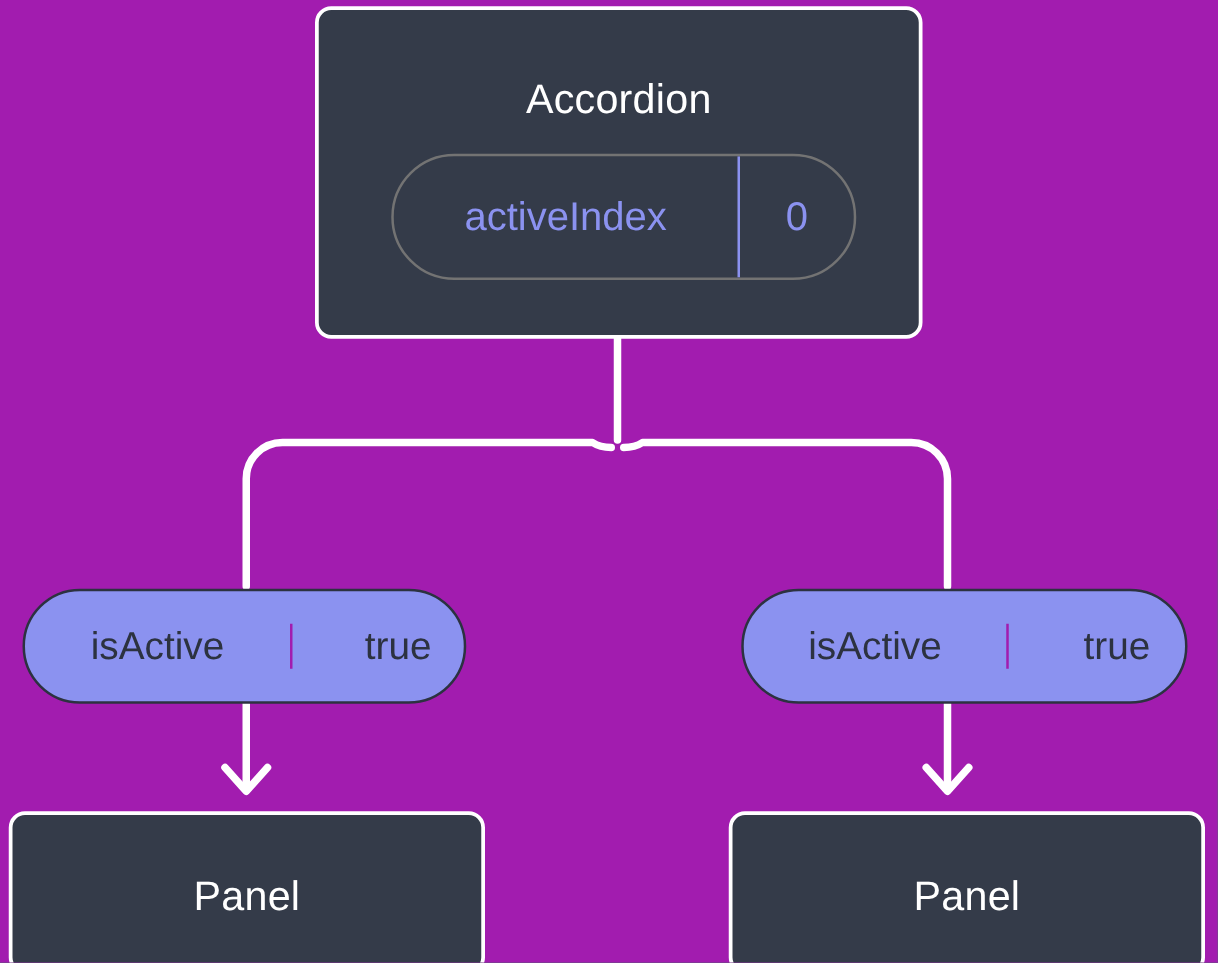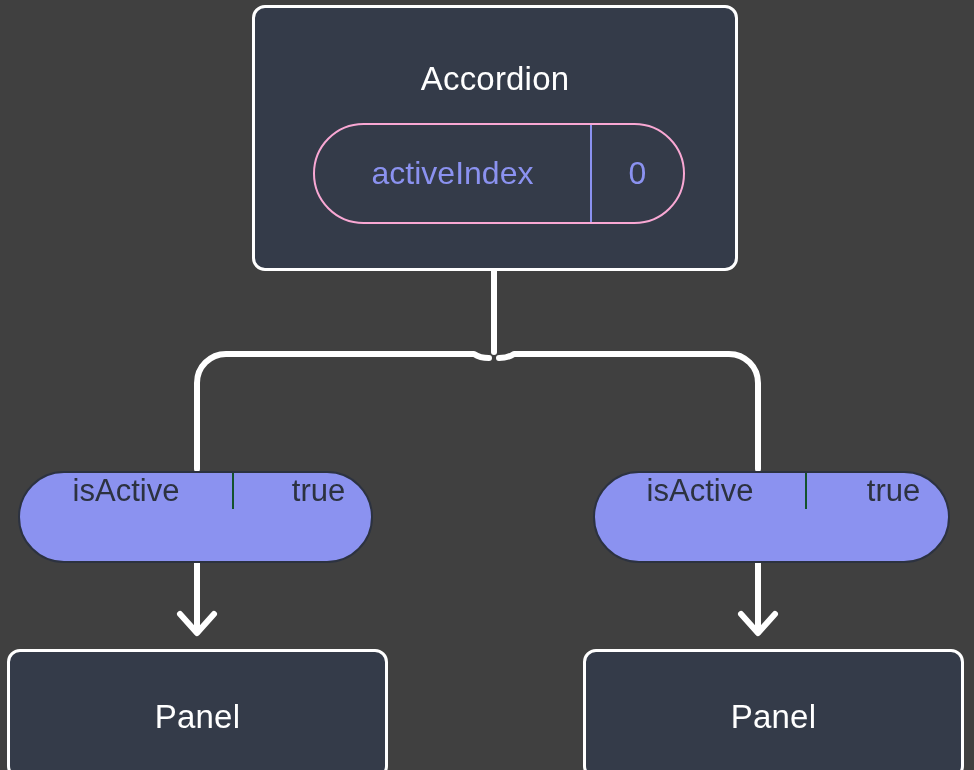--- a/index.html
+++ b/index.html
@@ -11,21 +11,21 @@
     width: 974px;
     height: 770px;
     overflow: hidden;
     font-family: "Liberation Sans", sans-serif;
     background: #4d6570;
   }
   #stage {
     position: relative;
     width: 974px;
     height: 770px;
-    background: #404040;
+    background: #a21caf;
   }
 
   
   #wires {
     position: absolute;
     left: 0;
     top: 0;
     width: 974px;
     height: 770px;
     pointer-events: none;
@@ -72,21 +72,21 @@
   .panel-title {
     top: 46px;
   }
 
   
   .pill-outline {
     position: absolute;
     box-sizing: border-box;
     display: flex;
     align-items: stretch;
-    border: 2px solid #f9a8d4;
+    border: 2px solid #737373;
     border-radius: 999px;
     background: transparent;
     overflow: hidden;
   }
   #activeindex-pill {
     left: 58px;
     top: 115px;
     width: 372px;
     height: 101px;
   }
@@ -104,21 +104,21 @@
   .pill-outline .pill-val {
     flex: 1 1 auto;
     border-left: 2px solid #8b92f0;
   }
 
   
   .pill-filled {
     position: absolute;
     box-sizing: border-box;
     display: flex;
-    align-items: flex-start;
+    align-items: center;
     background: #8b92f0;
     border: 2px solid #2c3240;
     border-radius: 999px;
     overflow: hidden;
     z-index: 3;
   }
   #badge-left  { left: 18px;  top: 471px; width: 355px; height: 92px; }
   #badge-right { left: 593px; top: 471px; width: 357px; height: 92px; }
 
   .pill-filled .pill-key,
@@ -128,21 +128,21 @@
     justify-content: center;
     color: #2c3240;
     font-size: 31px;
     font-weight: 400;
     white-space: nowrap;
   }
   #badge-left  .pill-key { flex: 0 0 212px; }
   #badge-right .pill-key { flex: 0 0 210px; }
   .pill-filled .pill-val {
     flex: 1 1 auto;
-    border-left: 2px solid #14532d;
+    border-left: 2px solid #a21caf;
     padding-left: 32px;
   }
 </style>
 </head>
 <body>
 
 <div id="stage">
 
   <svg id="wires" viewBox="0 0 974 770" width="974" height="770" aria-hidden="true">
     <g fill="none" stroke="#ffffff" stroke-width="6" stroke-linecap="round" stroke-linejoin="round">

